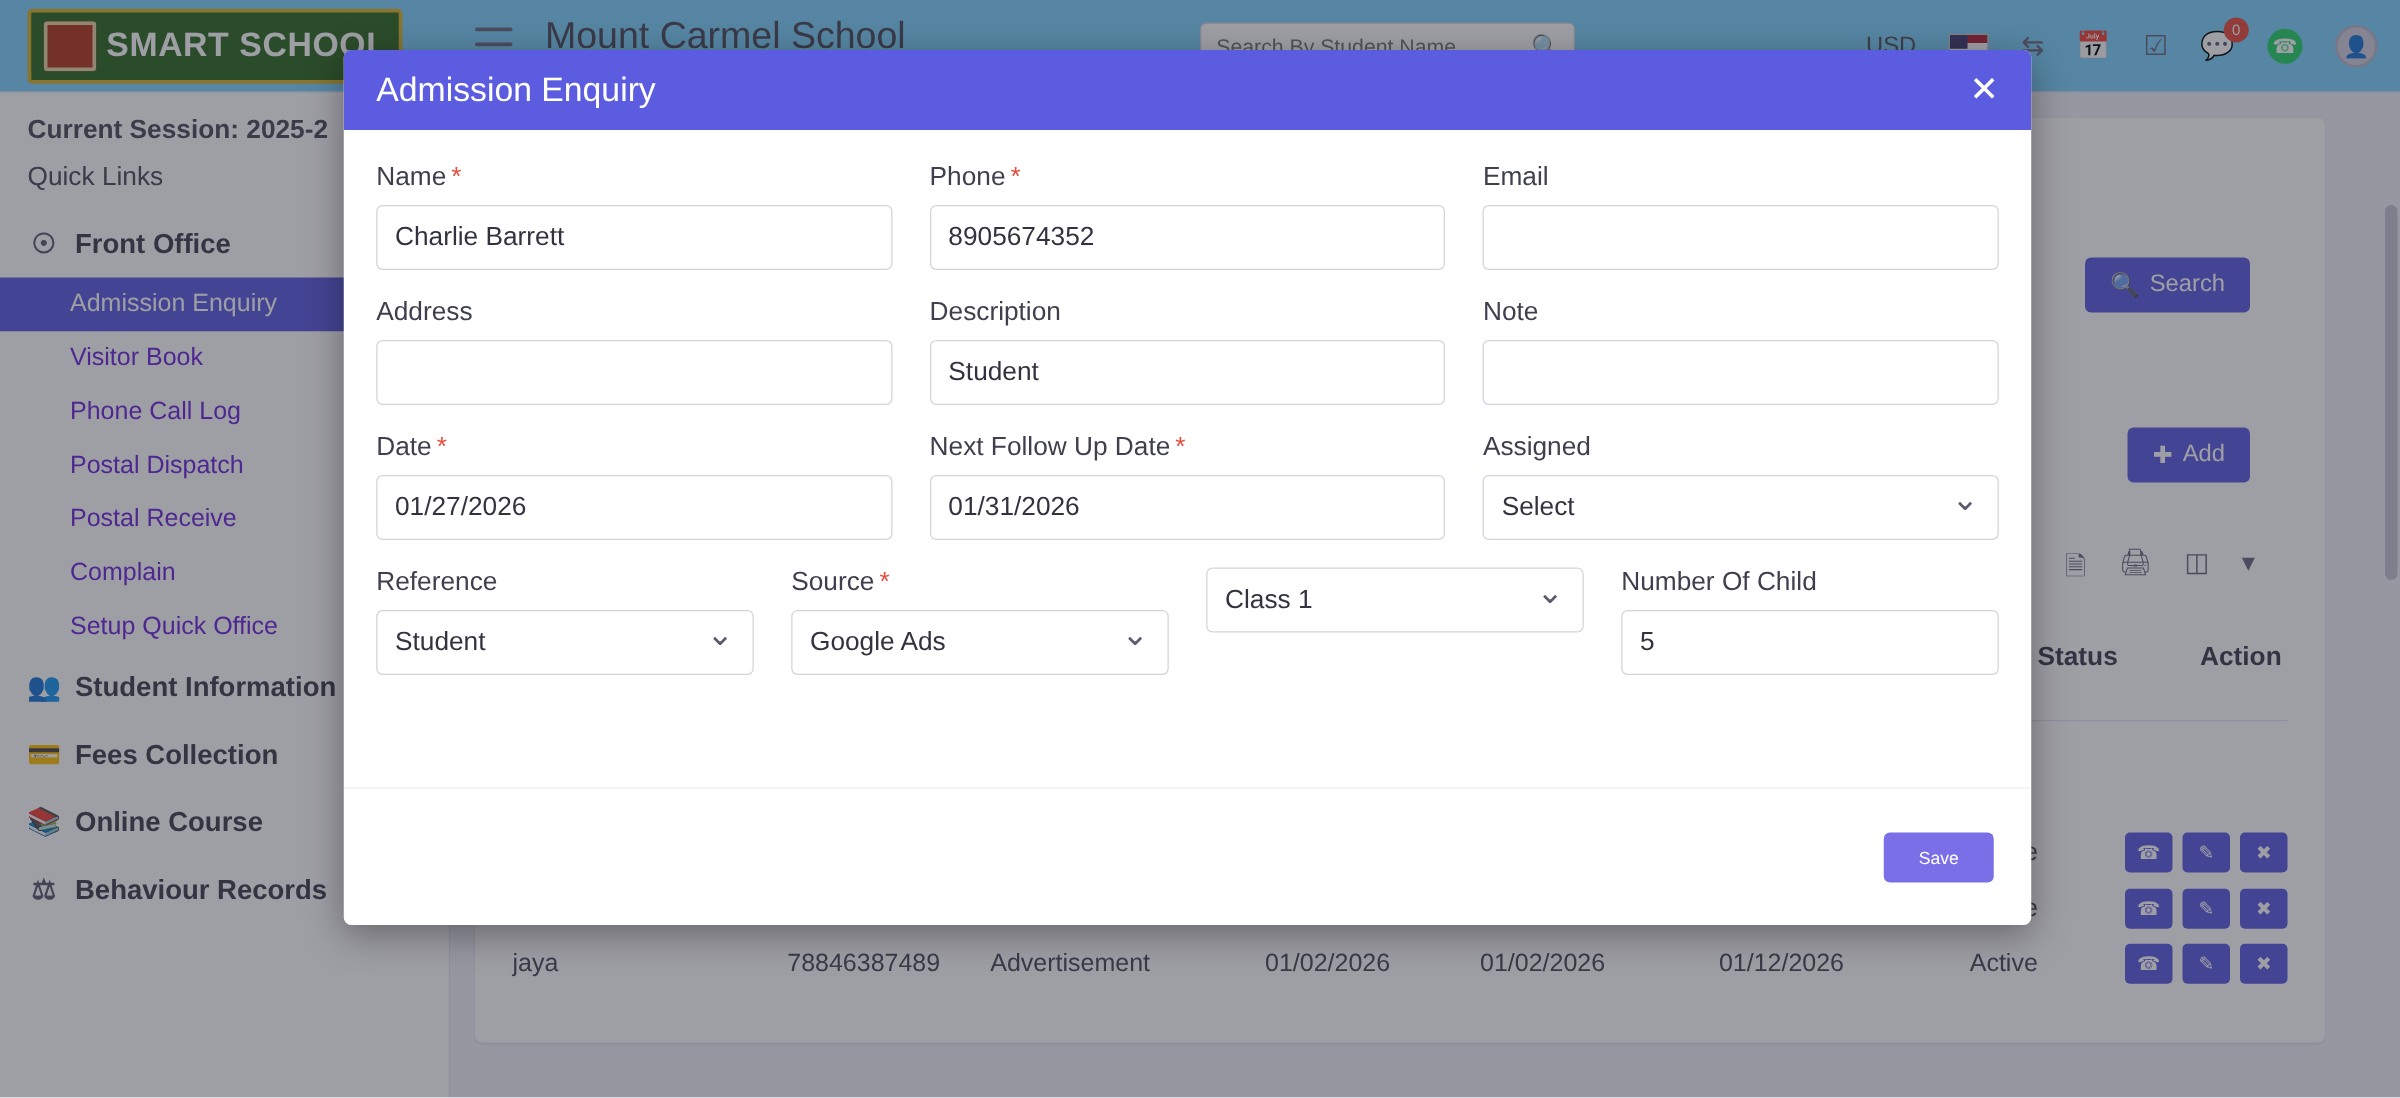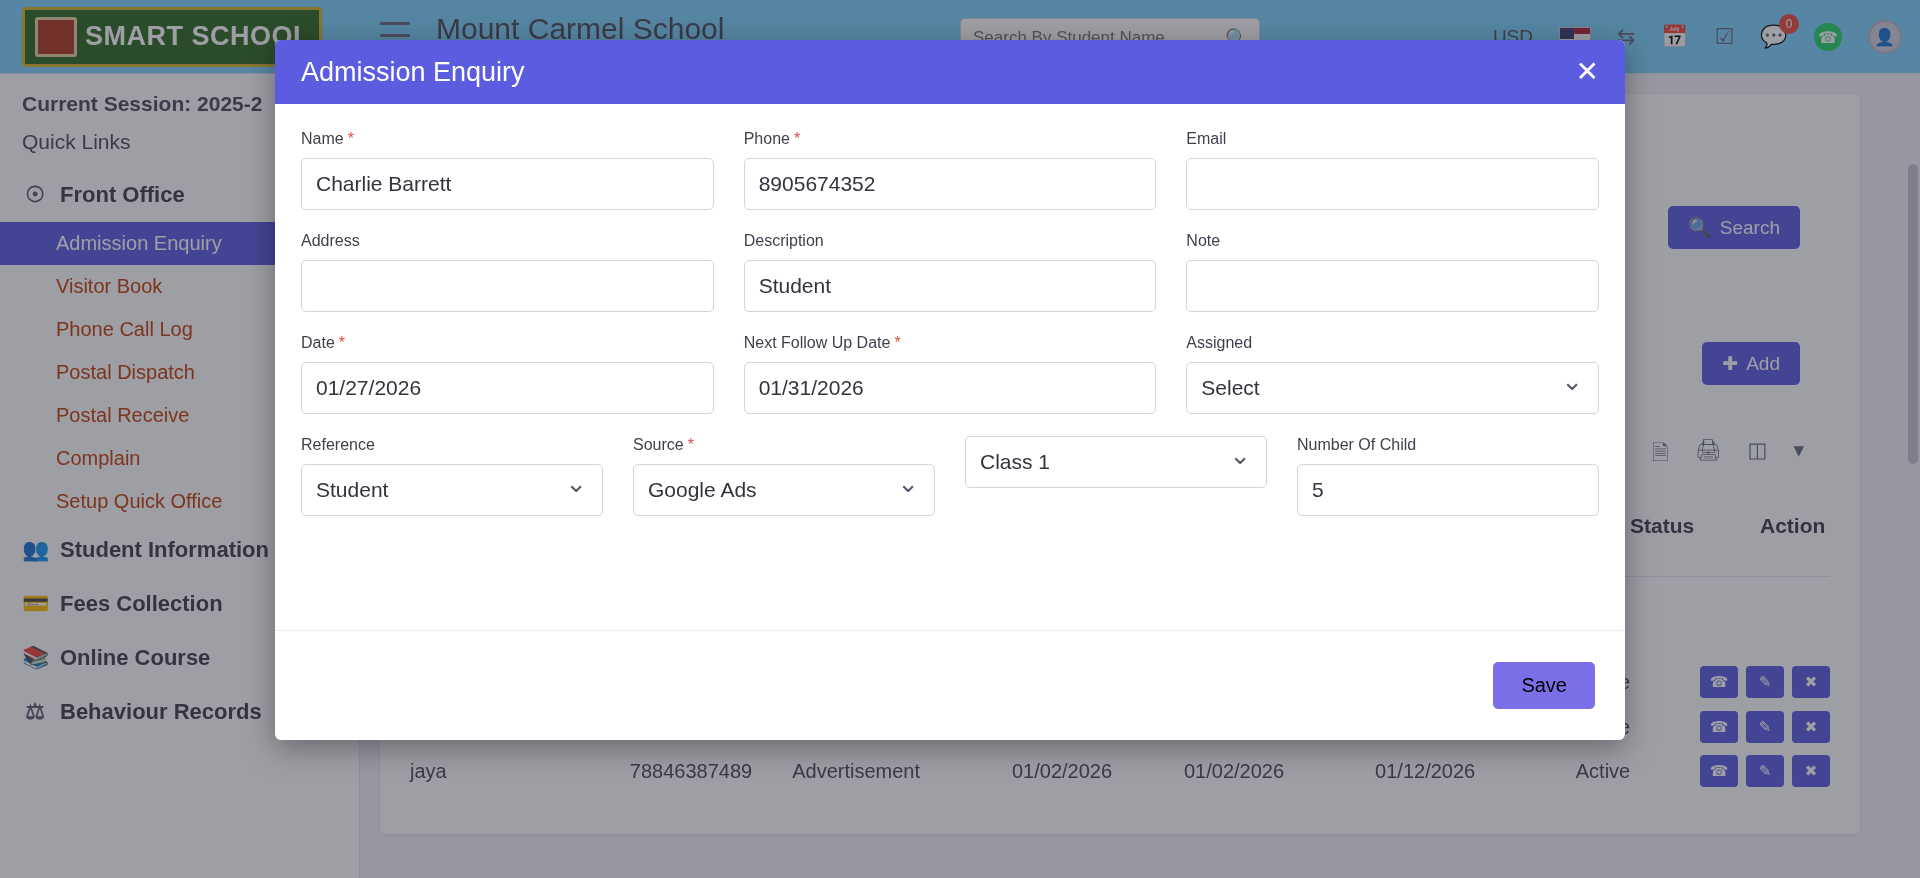--- a/index.html
+++ b/index.html
@@ -72,21 +72,21 @@
     background: #ffffff; border-right: 1px solid #e8e8ef; overflow: hidden;
   }
   .session { padding: 18px 22px 6px; font-size: 21px; color: #4c4c5a; white-space: nowrap; font-weight: bold; }
   .quicklinks { padding: 8px 22px 14px; font-size: 21px; color: #4c4c5a; }
   .sb-group {
     display: flex; align-items: center; gap: 12px;
     padding: 14px 22px; font-size: 22px; color: #3f3f4d; font-weight: bold;
   }
   .sb-group .caret { margin-left: auto; color: #9a9aae; font-size: 16px; }
   .sb-item {
-    padding: 10px 22px 10px 56px; font-size: 20px; color: #c2410c;
+    padding: 10px 22px 10px 56px; font-size: 20px; color: #6d28d9;
   }
   .sb-item.active { background: #5c5ce0; color: #ffffff; }
   .ico { width: 26px; display: inline-block; text-align: center; color: #5b5b70; }
 
   
   .content { position: absolute; top: 74px; left: 360px; width: 1560px; height: 804px; background: #f2f2f7; }
   .card {
     position: absolute; left: 20px; top: 20px; width: 1480px; height: 740px;
     background: #ffffff; border-radius: 6px; box-shadow: 0 1px 3px rgba(0,0,0,.08);
   }
@@ -124,41 +124,41 @@
   }
   .modal-header {
     height: 64px; background: #5c5ce0; color: #fff;
     display: flex; align-items: center; padding: 0 26px;
   }
   .modal-title { font-size: 27px; }
   .modal-close { margin-left: auto; font-size: 28px; cursor: pointer; line-height: 1; }
   .modal-body { padding: 26px 26px 10px 26px; }
   .grid3 { display: flex; gap: 30px; margin-bottom: 22px; }
   .fld { flex: 1; }
-  .fld label { display: block; font-size: 16px; color: #3f3f4d; margin-bottom: 10px; }
+  .fld label { display: block; font-size: 21px; color: #3f3f4d; margin-bottom: 10px; }
   .req { color: #e74c3c; margin-left: 4px; }
   .inp {
     width: 100%; height: 52px; border: 1px solid #d3d3de; border-radius: 5px;
     padding: 0 14px; font-size: 21px; color: #33333f; background: #fff;
     font-family: "Liberation Sans", sans-serif; outline: none;
   }
   .sel-wrap { position: relative; }
   .sel-wrap::after {
     content: "⌄"; position: absolute; right: 16px; top: 4px; font-size: 26px; color: #5a5a6d; pointer-events: none;
   }
   .row4 { display: flex; gap: 30px; }
   .row4 .fld { flex: 1; }
   .modal-footer {
     position: absolute; left: 0; right: 0; bottom: 0; height: 110px;
     border-top: 1px solid #ededf3; display: flex; align-items: center; justify-content: flex-end;
     padding-right: 30px;
   }
   .save-btn {
-    background: #7b6fe8; color: #000000; border: 0; border-radius: 5px;
-    font-size: 20px; padding: 12px 28px; font-family: "Liberation Sans", sans-serif; cursor: pointer;
+    background: #7b6fe8; color: #ffffff; border: 0; border-radius: 5px;
+    font-size: 14px; padding: 12px 28px; font-family: "Liberation Sans", sans-serif; cursor: pointer;
   }
 </style>
 </head>
 <body>
 
 <div class="app">
 
   <div class="topbar">
     <div class="logo">
       <div class="book"></div>

